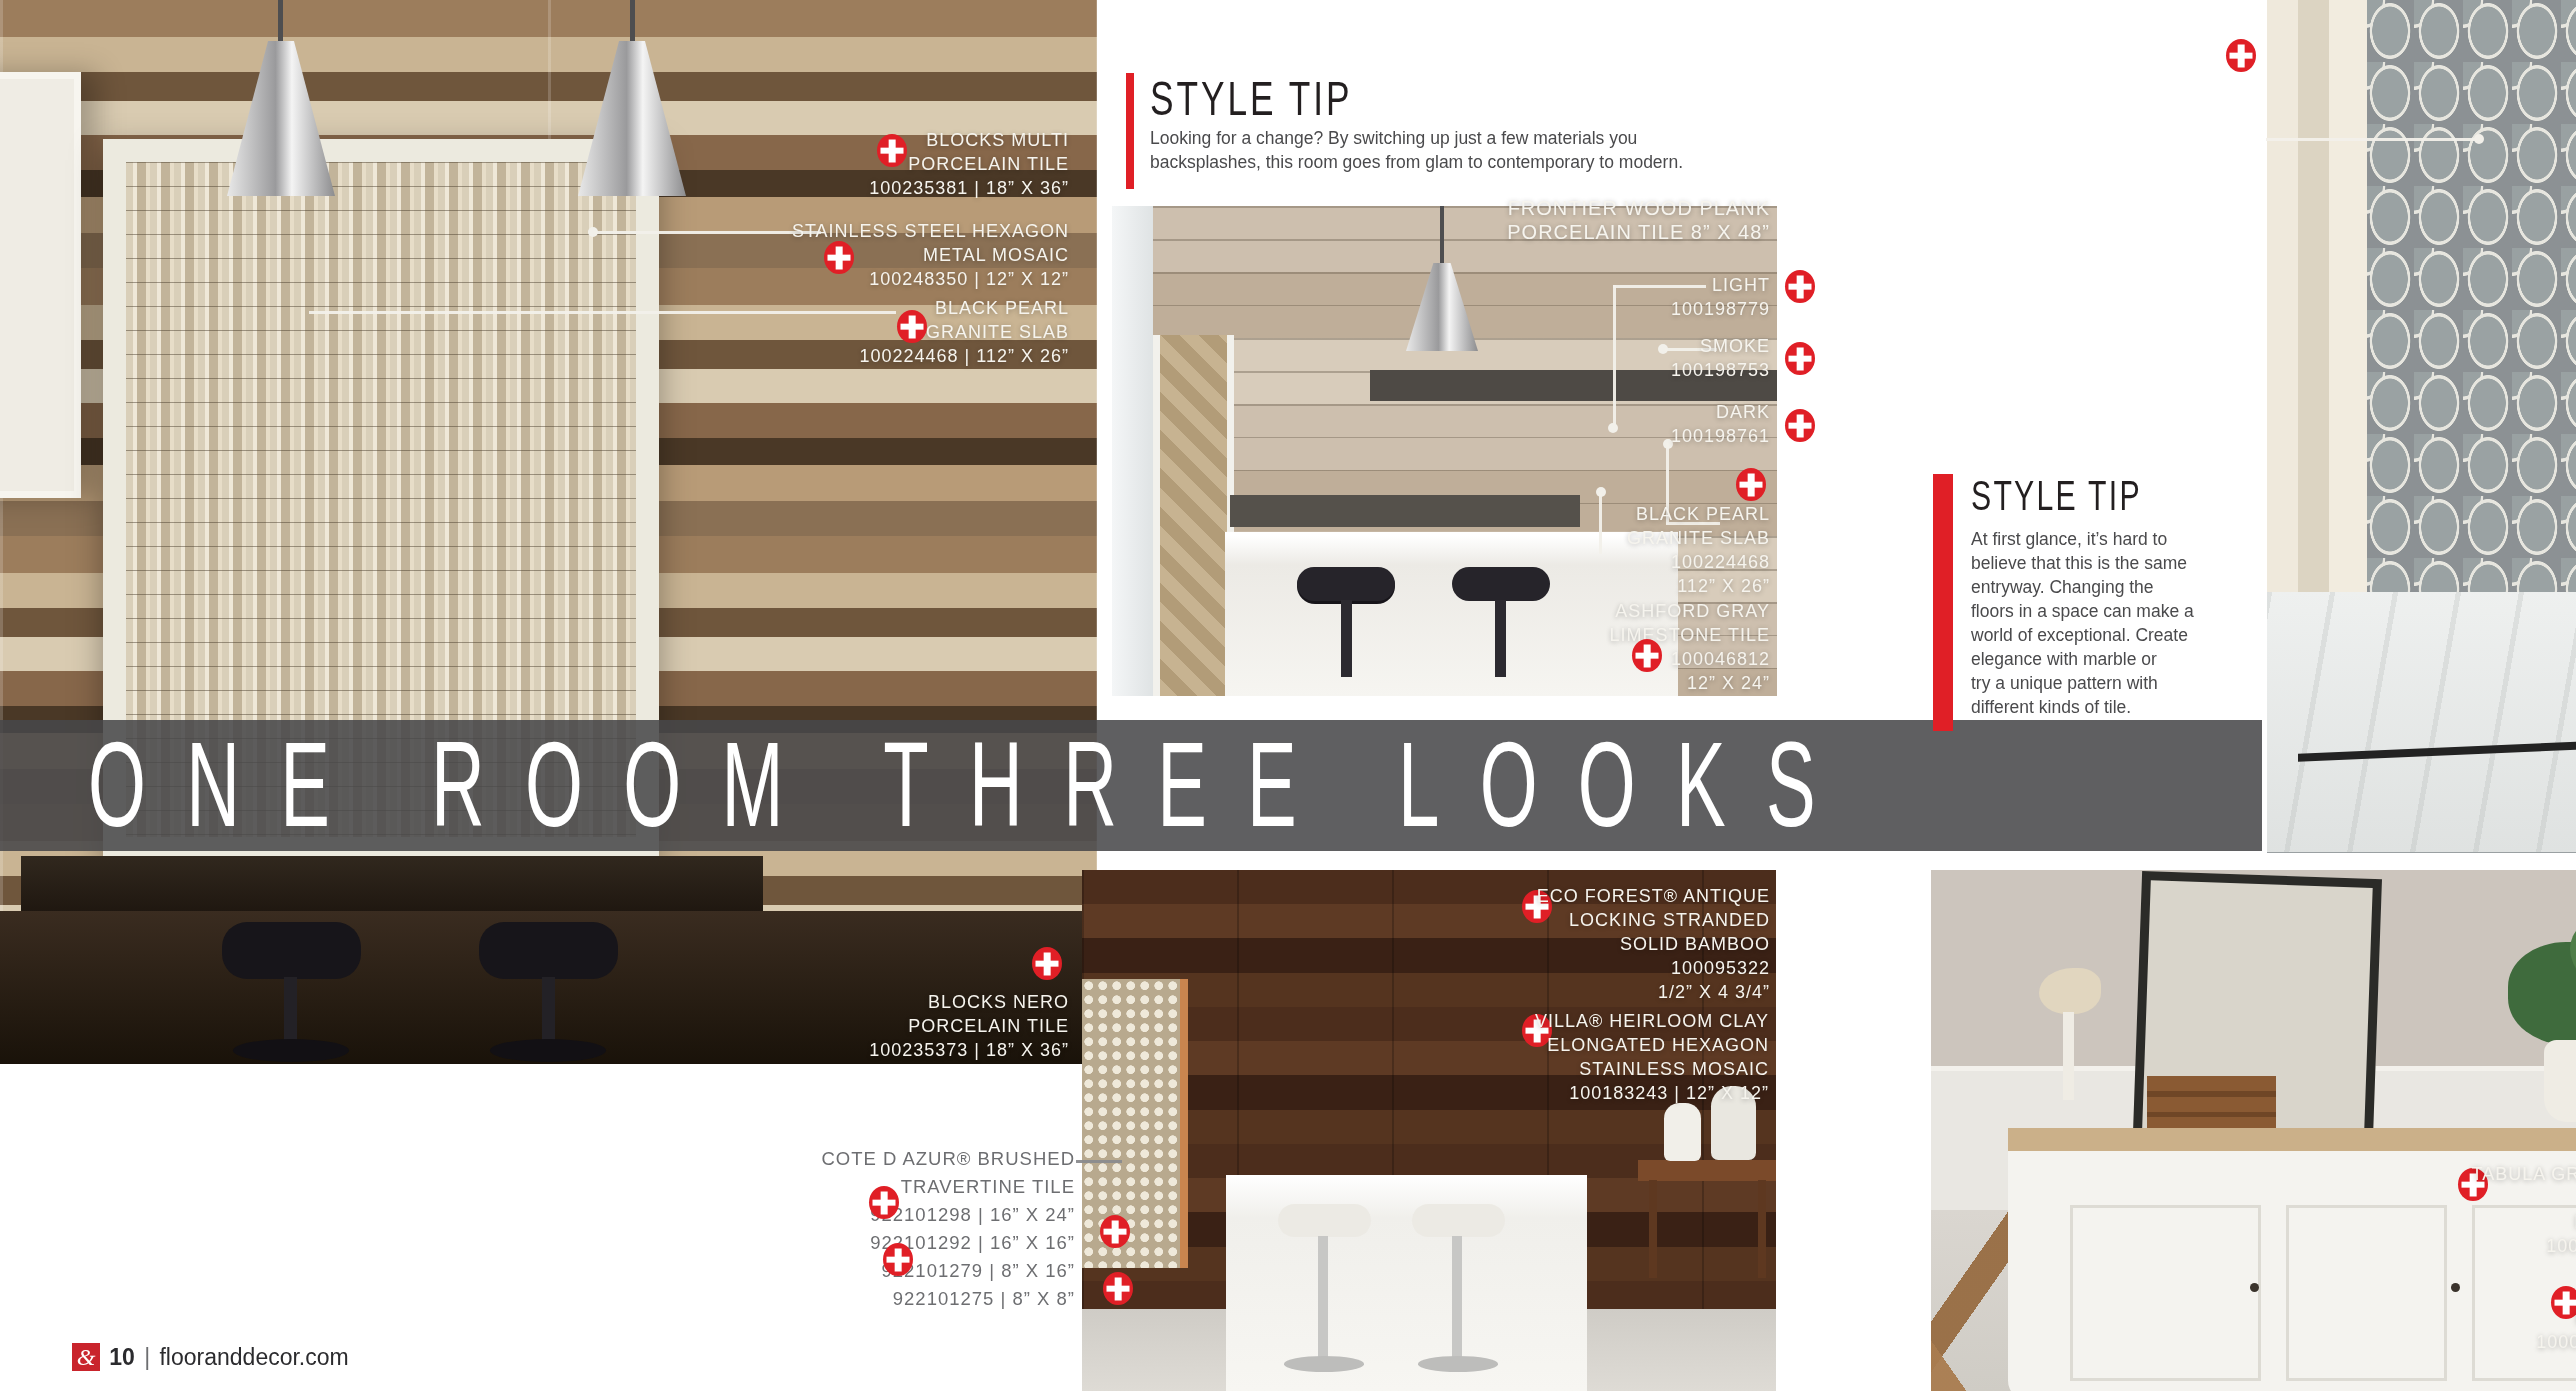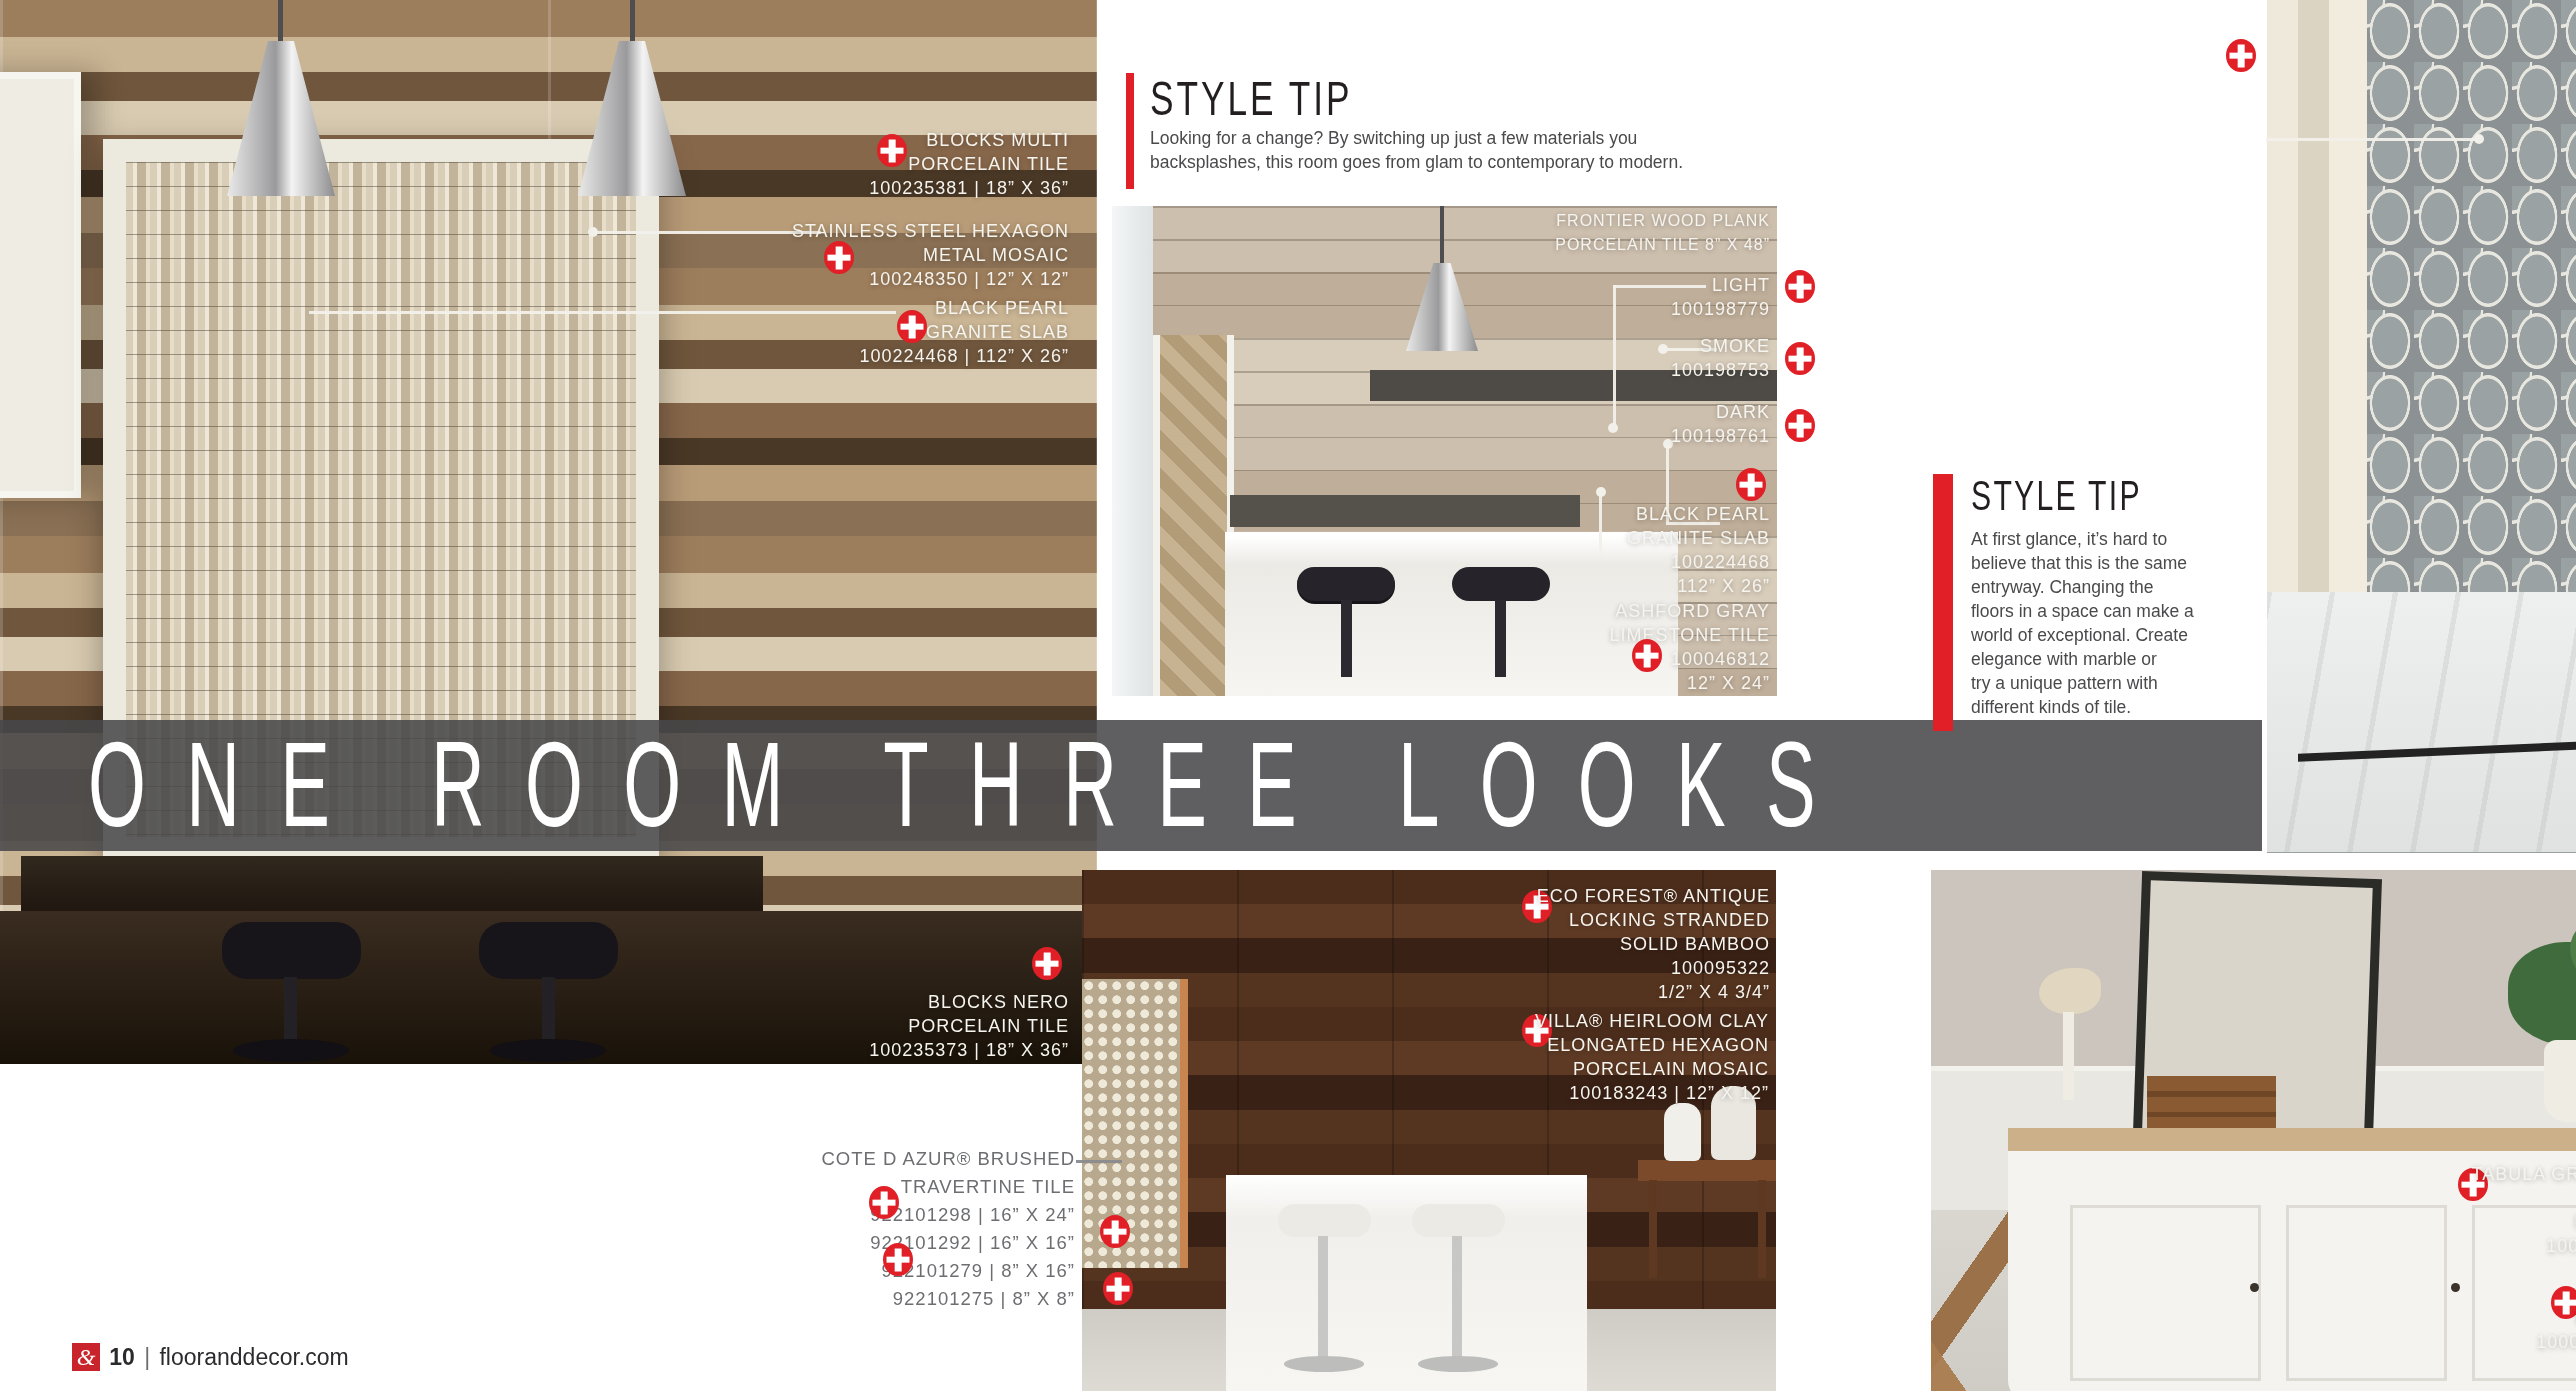--- a/index.html
+++ b/index.html
@@ -148,21 +148,21 @@
     <div class="abs" style="left:113px;top:330px;width:453px;height:161px;background:linear-gradient(180deg,#ffffff,#eceae5 18%,#f6f5f1);box-shadow:0 -4.1px 0 #fff;"></div>
     <div>
       <div class="stool-seat" style="left:1297px;top:568px;width:98px;height:36px;position:fixed;"></div>
     </div>
     <div class="stool-seat" style="left:185px;top:361px;width:98px;height:34px;background:#26242a;"></div>
     <div class="stool-pole" style="left:229px;top:394px;width:11.3px;height:77px;background:#2c2a30;"></div>
     <div class="stool-seat" style="left:340px;top:361px;width:98px;height:34px;background:#26242a;"></div>
     <div class="stool-pole" style="left:383px;top:394px;width:11.3px;height:77px;background:#2c2a30;"></div>
   </div>
 
-  <div class="co r white" style="left:1443px;top:209px;width:327px;font-size:16px;">
+  <div class="co r white" style="left:1443px;top:196px;width:327px;font-size:20px;">
     <div>FRONTIER WOOD PLANK</div>
     <div>PORCELAIN TILE 8” X 48”</div>
   </div>
   <div class="lead" style="left:1613px;top:285px;width:93px;height:2.6px;"></div>
   <div class="lead" style="left:1613px;top:285px;width:2.6px;height:143px;"></div>
   <div class="dot" style="left:1608px;top:423px;"></div>
   <div class="co r white" style="left:1494px;top:273px;width:276px;">
     <div>LIGHT</div>
     <div>100198779</div>
   </div>
@@ -233,21 +233,21 @@
     <div>LOCKING STRANDED</div>
     <div>SOLID BAMBOO</div>
     <div>100095322</div>
     <div>1/2” X 4 3/4”</div>
   </div>
 
   <div class="plus" style="left:1522px;top:1014px;"></div>
   <div class="co r white" style="left:1473px;top:1009px;width:296px;">
     <div>VILLA® HEIRLOOM CLAY</div>
     <div>ELONGATED HEXAGON</div>
-    <div>PORCELAIN MOSAIC</div>
+    <div>STAINLESS MOSAIC</div>
     <div>100183243 | 12” X 12”</div>
   </div>
 
 
   <div class="lead" style="left:1076px;top:1160px;width:46px;height:2.6px;background:#8a8b8e;"></div>
   <div class="co r gray" style="left:799px;top:1145px;width:276px;line-height:28px;font-size:18.5px;">
     <div>COTE D AZUR® BRUSHED</div>
     <div>TRAVERTINE TILE</div>
     <div>922101298 | 16” X 24”</div>
     <div>922101292 | 16” X 16”</div>

